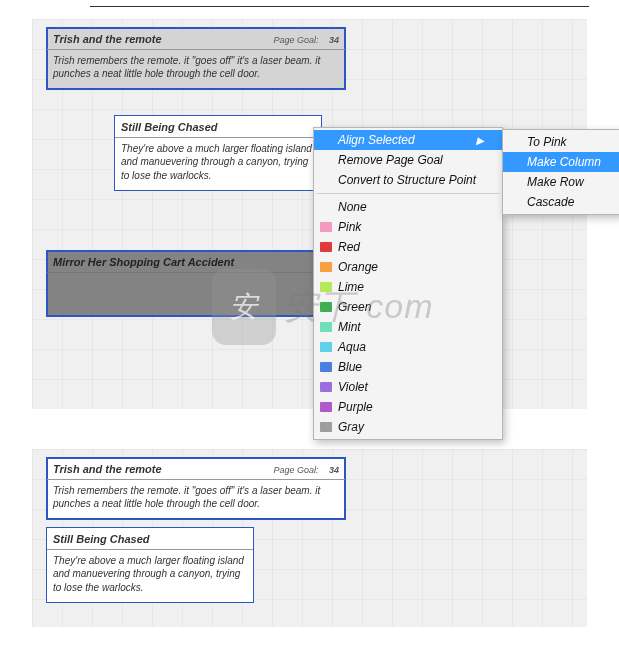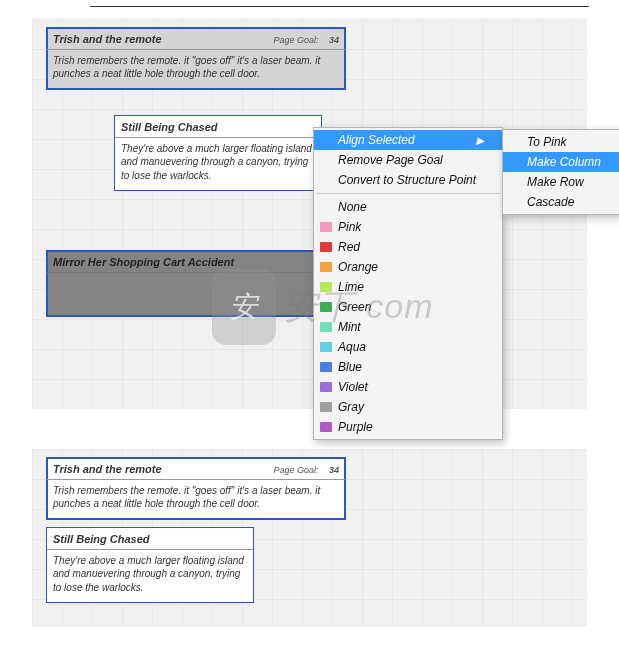--- a/index.html
+++ b/index.html
@@ -219,26 +219,26 @@
         </div>
         <div class="item">
           <span class="swatch" style="background: rgb(74, 126, 224);"></span>
           <span>Blue</span>
         </div>
         <div class="item">
           <span class="swatch" style="background: rgb(155, 110, 224);"></span>
           <span>Violet</span>
         </div>
         <div class="item">
+          <span class="swatch" style="background: rgb(176, 89, 201);"></span>
+          <span>Purple</span>
+        </div>
+        <div class="item">
           <span class="swatch" style="background: rgb(158, 158, 158);"></span>
           <span>Gray</span>
-        </div>
-        <div class="item">
-          <span class="swatch" style="background: rgb(176, 89, 201);"></span>
-          <span>Purple</span>
         </div>
       </div>
   </div>
 
   <div class="watermark">
     <div class="shield">
       <span>安</span>
     </div>
     <span>安下·com</span>
   </div>

